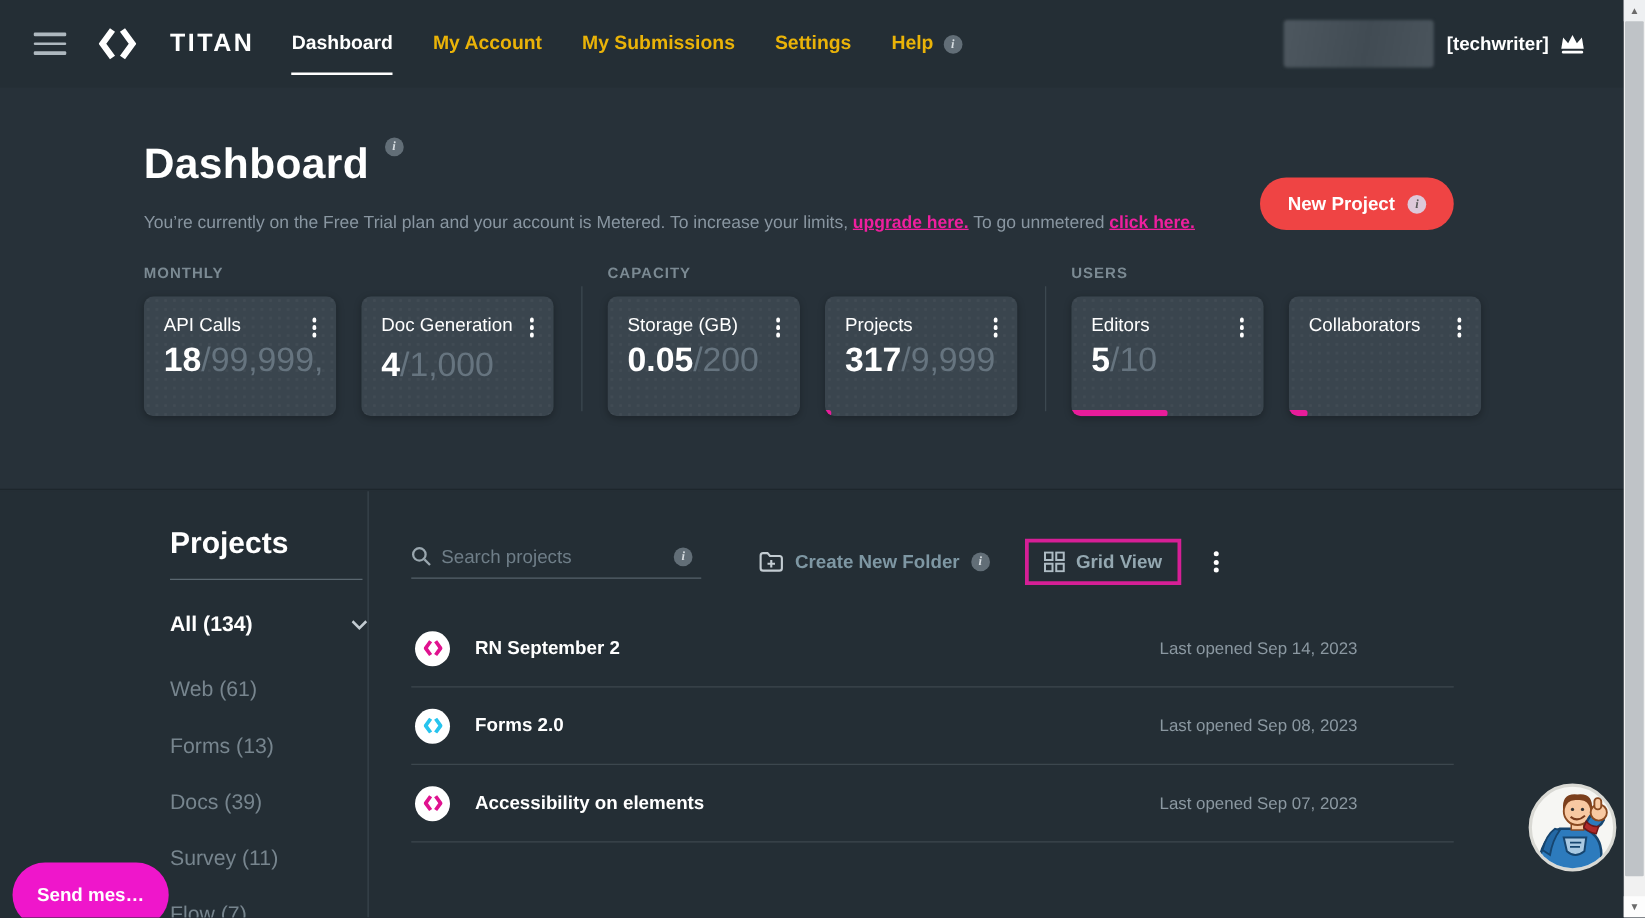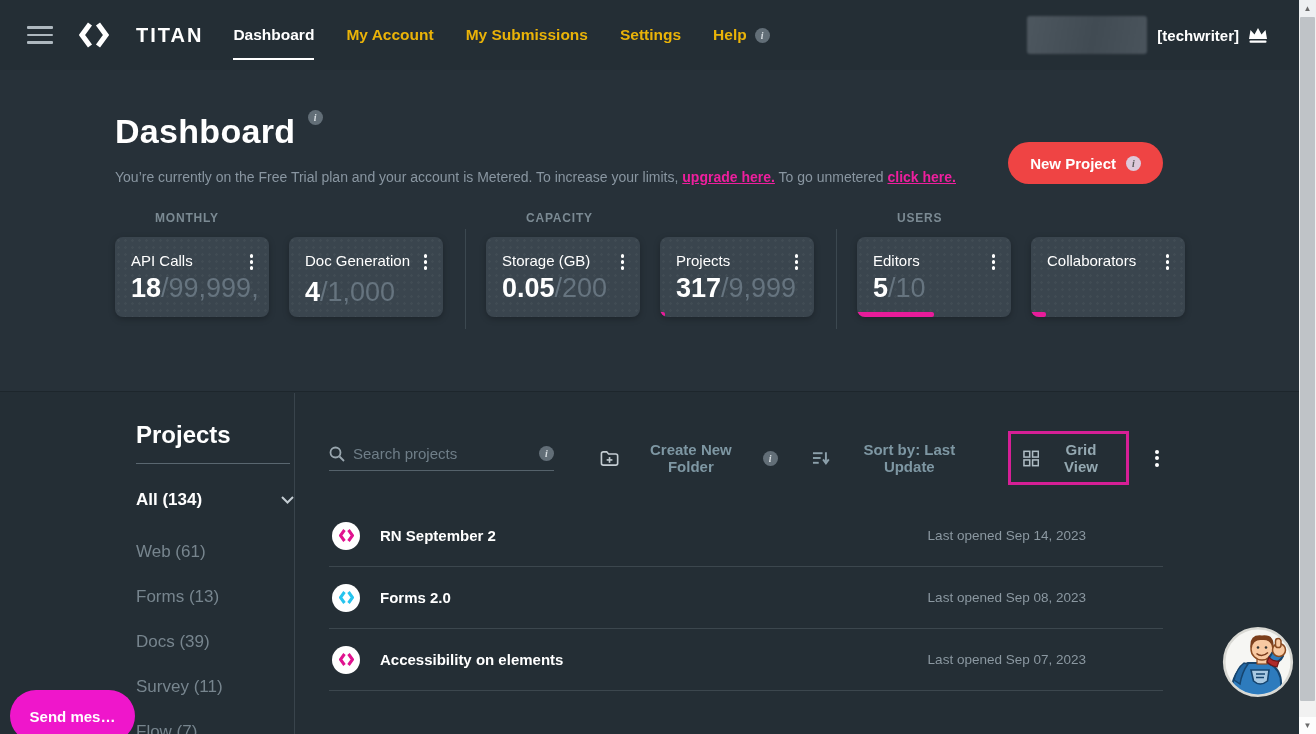--- a/index.html
+++ b/index.html
@@ -39,23 +39,23 @@
   .notice { margin-top:18px; color:#8996a1; font-size:14px; }
   .notice a { color:#ee1f9e; font-weight:700; text-decoration:underline; cursor:pointer; }
   .btn-new { position:absolute; top:72px; right:136px; height:42px; padding:0 22px;
              background:#ef4444; border:none; border-radius:21px; color:#fff;
              font-size:15px; font-weight:700; display:flex; align-items:center; gap:10px;
              cursor:pointer; font-family:"Liberation Sans", sans-serif; }
 
   
   .stats { display:flex; margin-top:26px; align-items:flex-start; }
   .stat-group { width:328px; }
-  .stat-label { color:#7b8a93; font-size:12px; font-weight:700; letter-spacing:.8px; margin-bottom:12px;margin-left:40px; }
+  .stat-label { color:#7b8a93; font-size:12px; font-weight:700; letter-spacing:.8px; margin-bottom:12px; }
   .cards { display:flex; gap:20px; }
-  .card { position:relative; width:154px; height:80px; background:#3a454e; border-radius:8px;
+  .card { position:relative; width:154px; height:96px; background:#3a454e; border-radius:8px;
           padding:14px 12px 10px 16px; overflow:hidden;
           background-image:radial-gradient(rgba(255,255,255,.035) 1px, transparent 1.6px);
           background-size:7px 7px; box-shadow:0 2px 6px rgba(0,0,0,.25); }
   .card-head { display:flex; justify-content:space-between; align-items:flex-start; }
   .card-title { color:#fff; font-size:15px; font-weight:400; line-height:1.35; max-width:108px; }
   .card-value { white-space:nowrap; overflow:hidden; font-size:27px; }
   .card-used { color:#fff; font-weight:700; }
   .card-limit { color:#66747f; font-weight:400; }
   .card-bar { position:absolute; left:0; bottom:0; height:5px; background:#e81c9a; border-radius:0 2px 2px 0; }
   .group-divider { width:1px; height:100px; background:#3c4850; margin:18px 20px 0 22px; }
@@ -302,30 +302,20 @@
         <button class="tb-btn tb-folder">
           <svg width="20" height="17" viewBox="0 0 20 17">
             <path d="M1.5 3.5 Q1.5 1.5 3.5 1.5 L7 1.5 L9 3.8 L16.5 3.8 Q18.5 3.8 18.5 5.8 L18.5 13.5 Q18.5 15.5 16.5 15.5 L3.5 15.5 Q1.5 15.5 1.5 13.5 Z" fill="none" stroke="#c3ccd2" stroke-width="1.7"></path>
             <line x1="10" y1="7" x2="10" y2="13" stroke="#c3ccd2" stroke-width="1.7"></line>
             <line x1="7" y1="10" x2="13" y2="10" stroke="#c3ccd2" stroke-width="1.7"></line>
           </svg>
           <span>Create New Folder</span>
           <span class="info-badge">i</span>
         </button>
 
-        <button class="tb-btn tb-sort">
-          <svg width="19" height="16" viewBox="0 0 19 16">
-            <line x1="1" y1="3" x2="11" y2="3" stroke="#8ca0ab" stroke-width="2"></line>
-            <line x1="1" y1="8" x2="9" y2="8" stroke="#8ca0ab" stroke-width="2"></line>
-            <line x1="1" y1="13" x2="7" y2="13" stroke="#8ca0ab" stroke-width="2"></line>
-            <line x1="14.5" y1="2" x2="14.5" y2="12" stroke="#8ca0ab" stroke-width="2"></line>
-            <path d="M11.5 9.5 L14.5 13.5 L17.5 9.5" fill="none" stroke="#8ca0ab" stroke-width="2"></path>
-          </svg>
-          <span>Sort by: Last Update</span>
-        </button>
 
         <button class="tb-btn gridview">
           <svg width="17" height="17" viewBox="0 0 17 17">
             <rect x="1" y="1" width="6" height="6" fill="none" stroke="#aebcc4" stroke-width="1.6"></rect>
             <rect x="10" y="1" width="6" height="6" fill="none" stroke="#aebcc4" stroke-width="1.6"></rect>
             <rect x="1" y="10" width="6" height="6" fill="none" stroke="#aebcc4" stroke-width="1.6"></rect>
             <rect x="10" y="10" width="6" height="6" fill="none" stroke="#aebcc4" stroke-width="1.6"></rect>
           </svg>
           <span>Grid View</span>
         </button>

